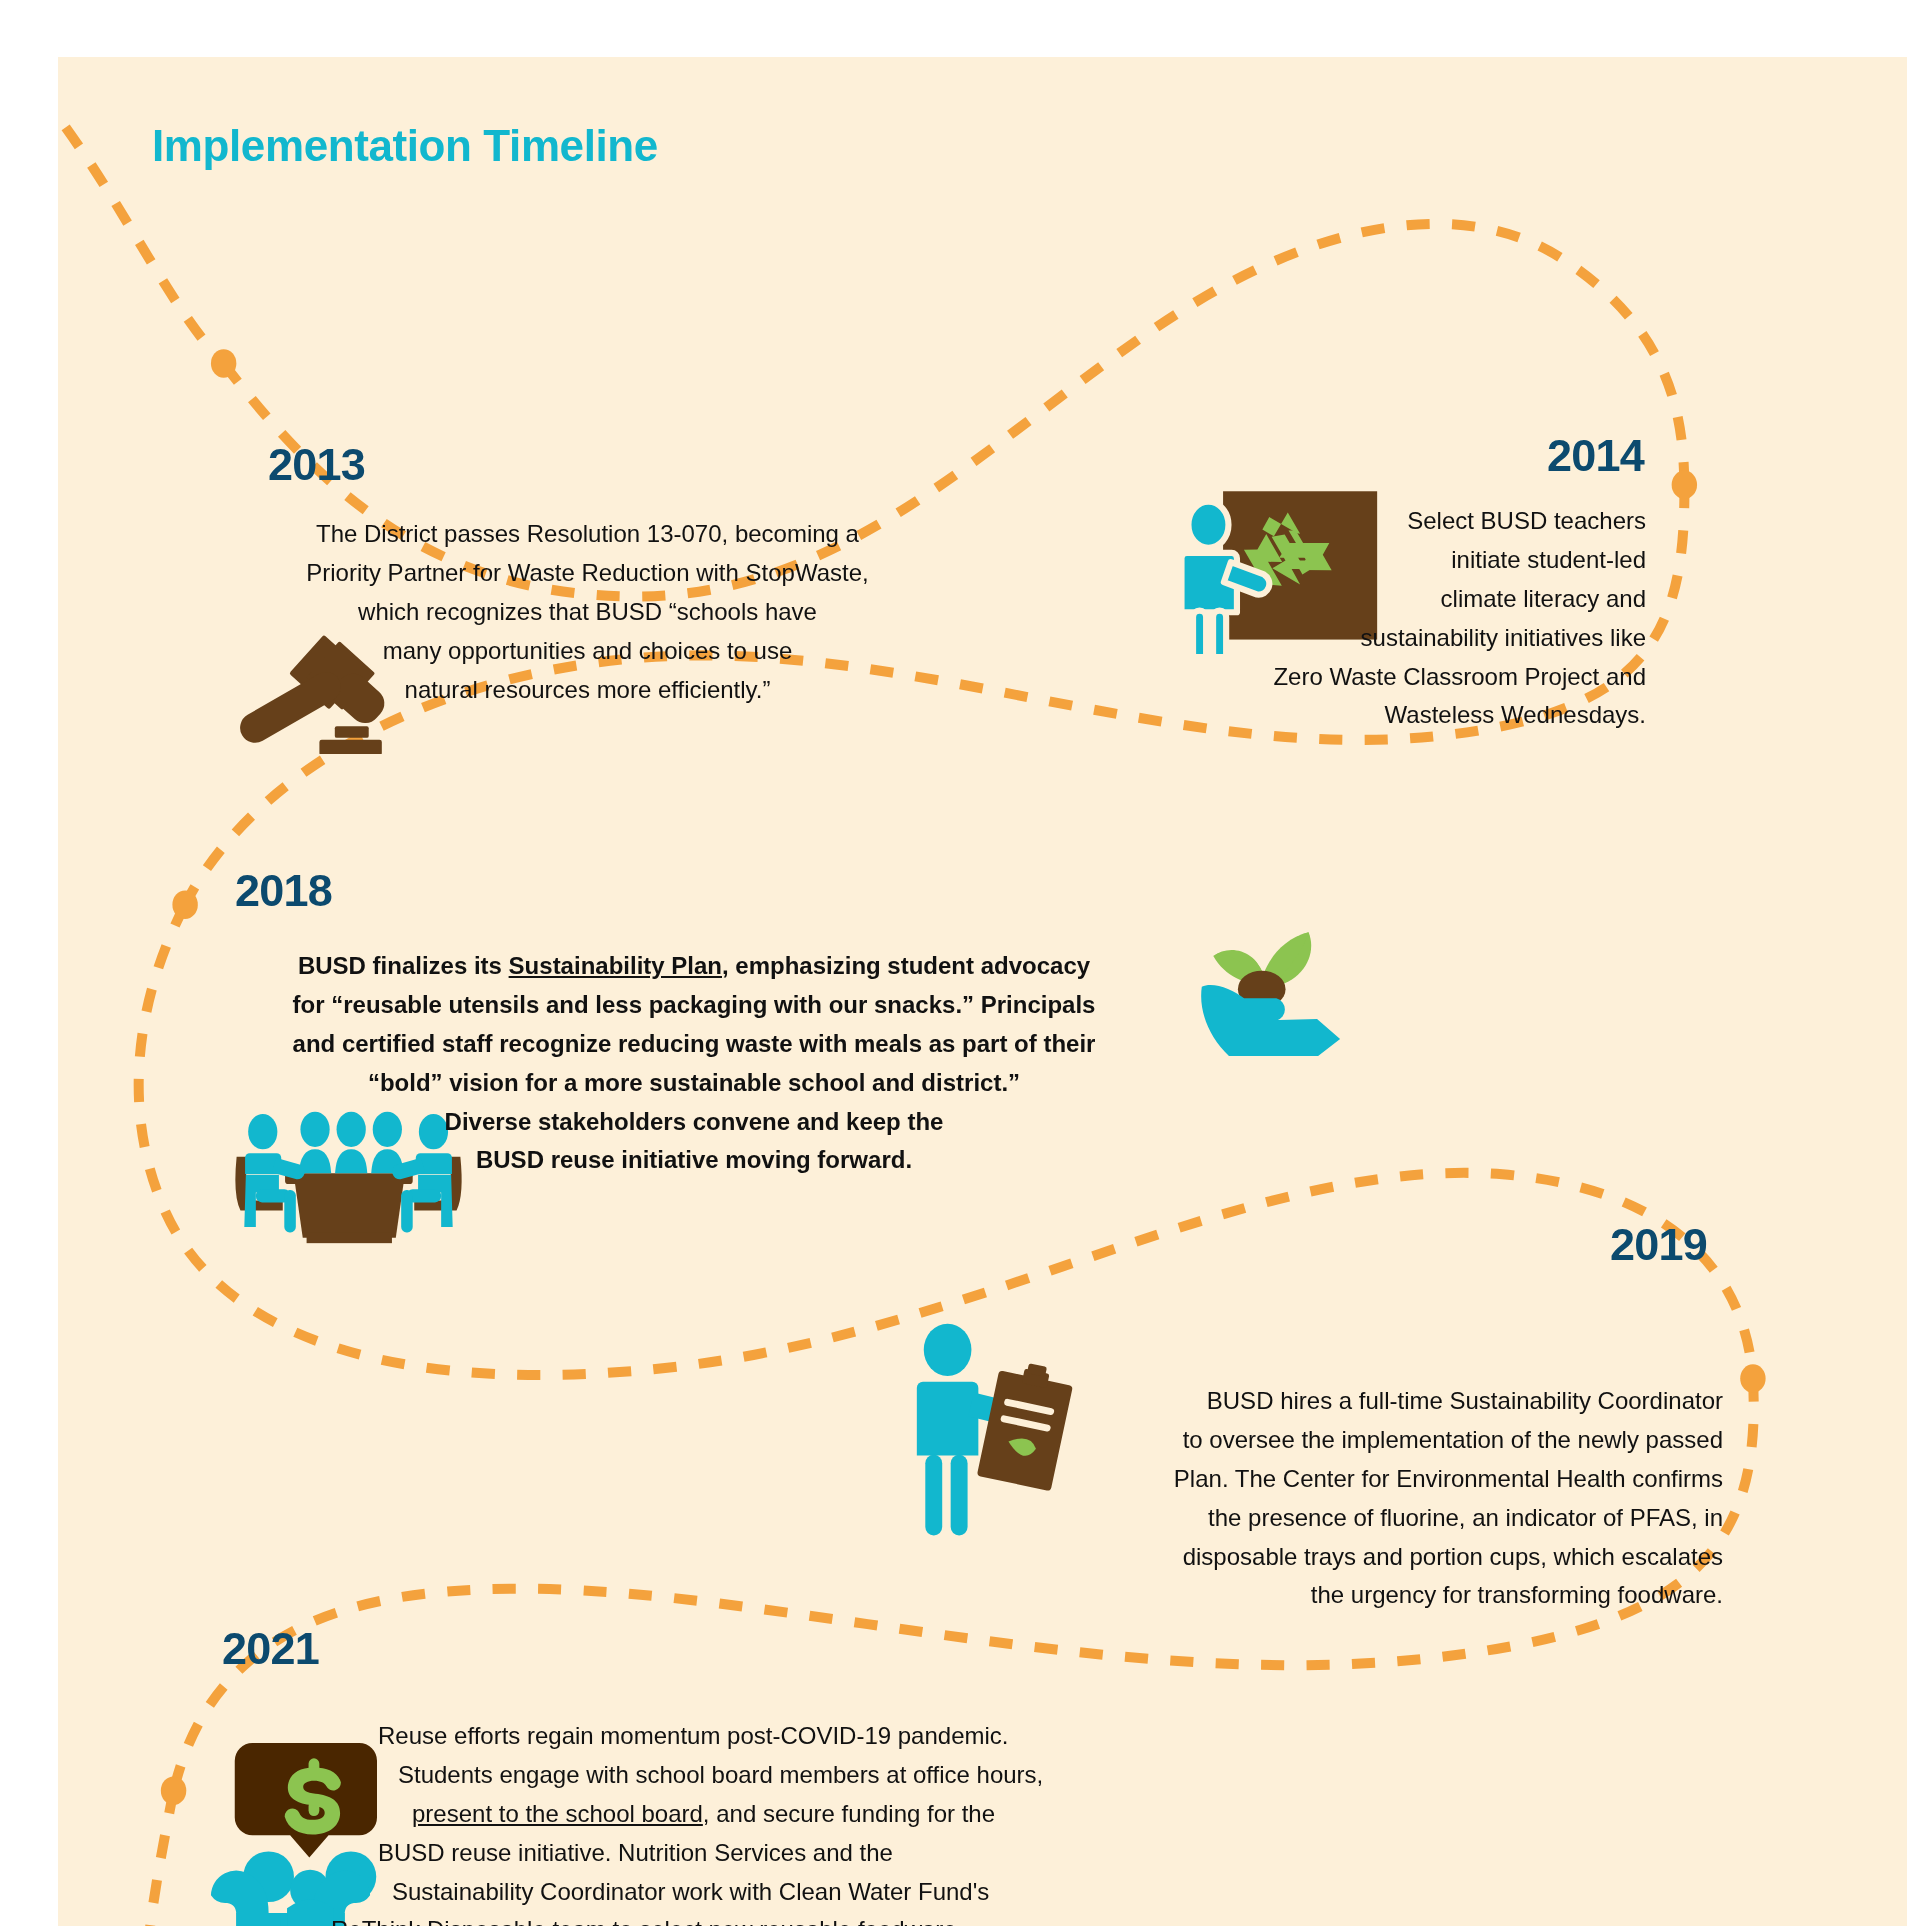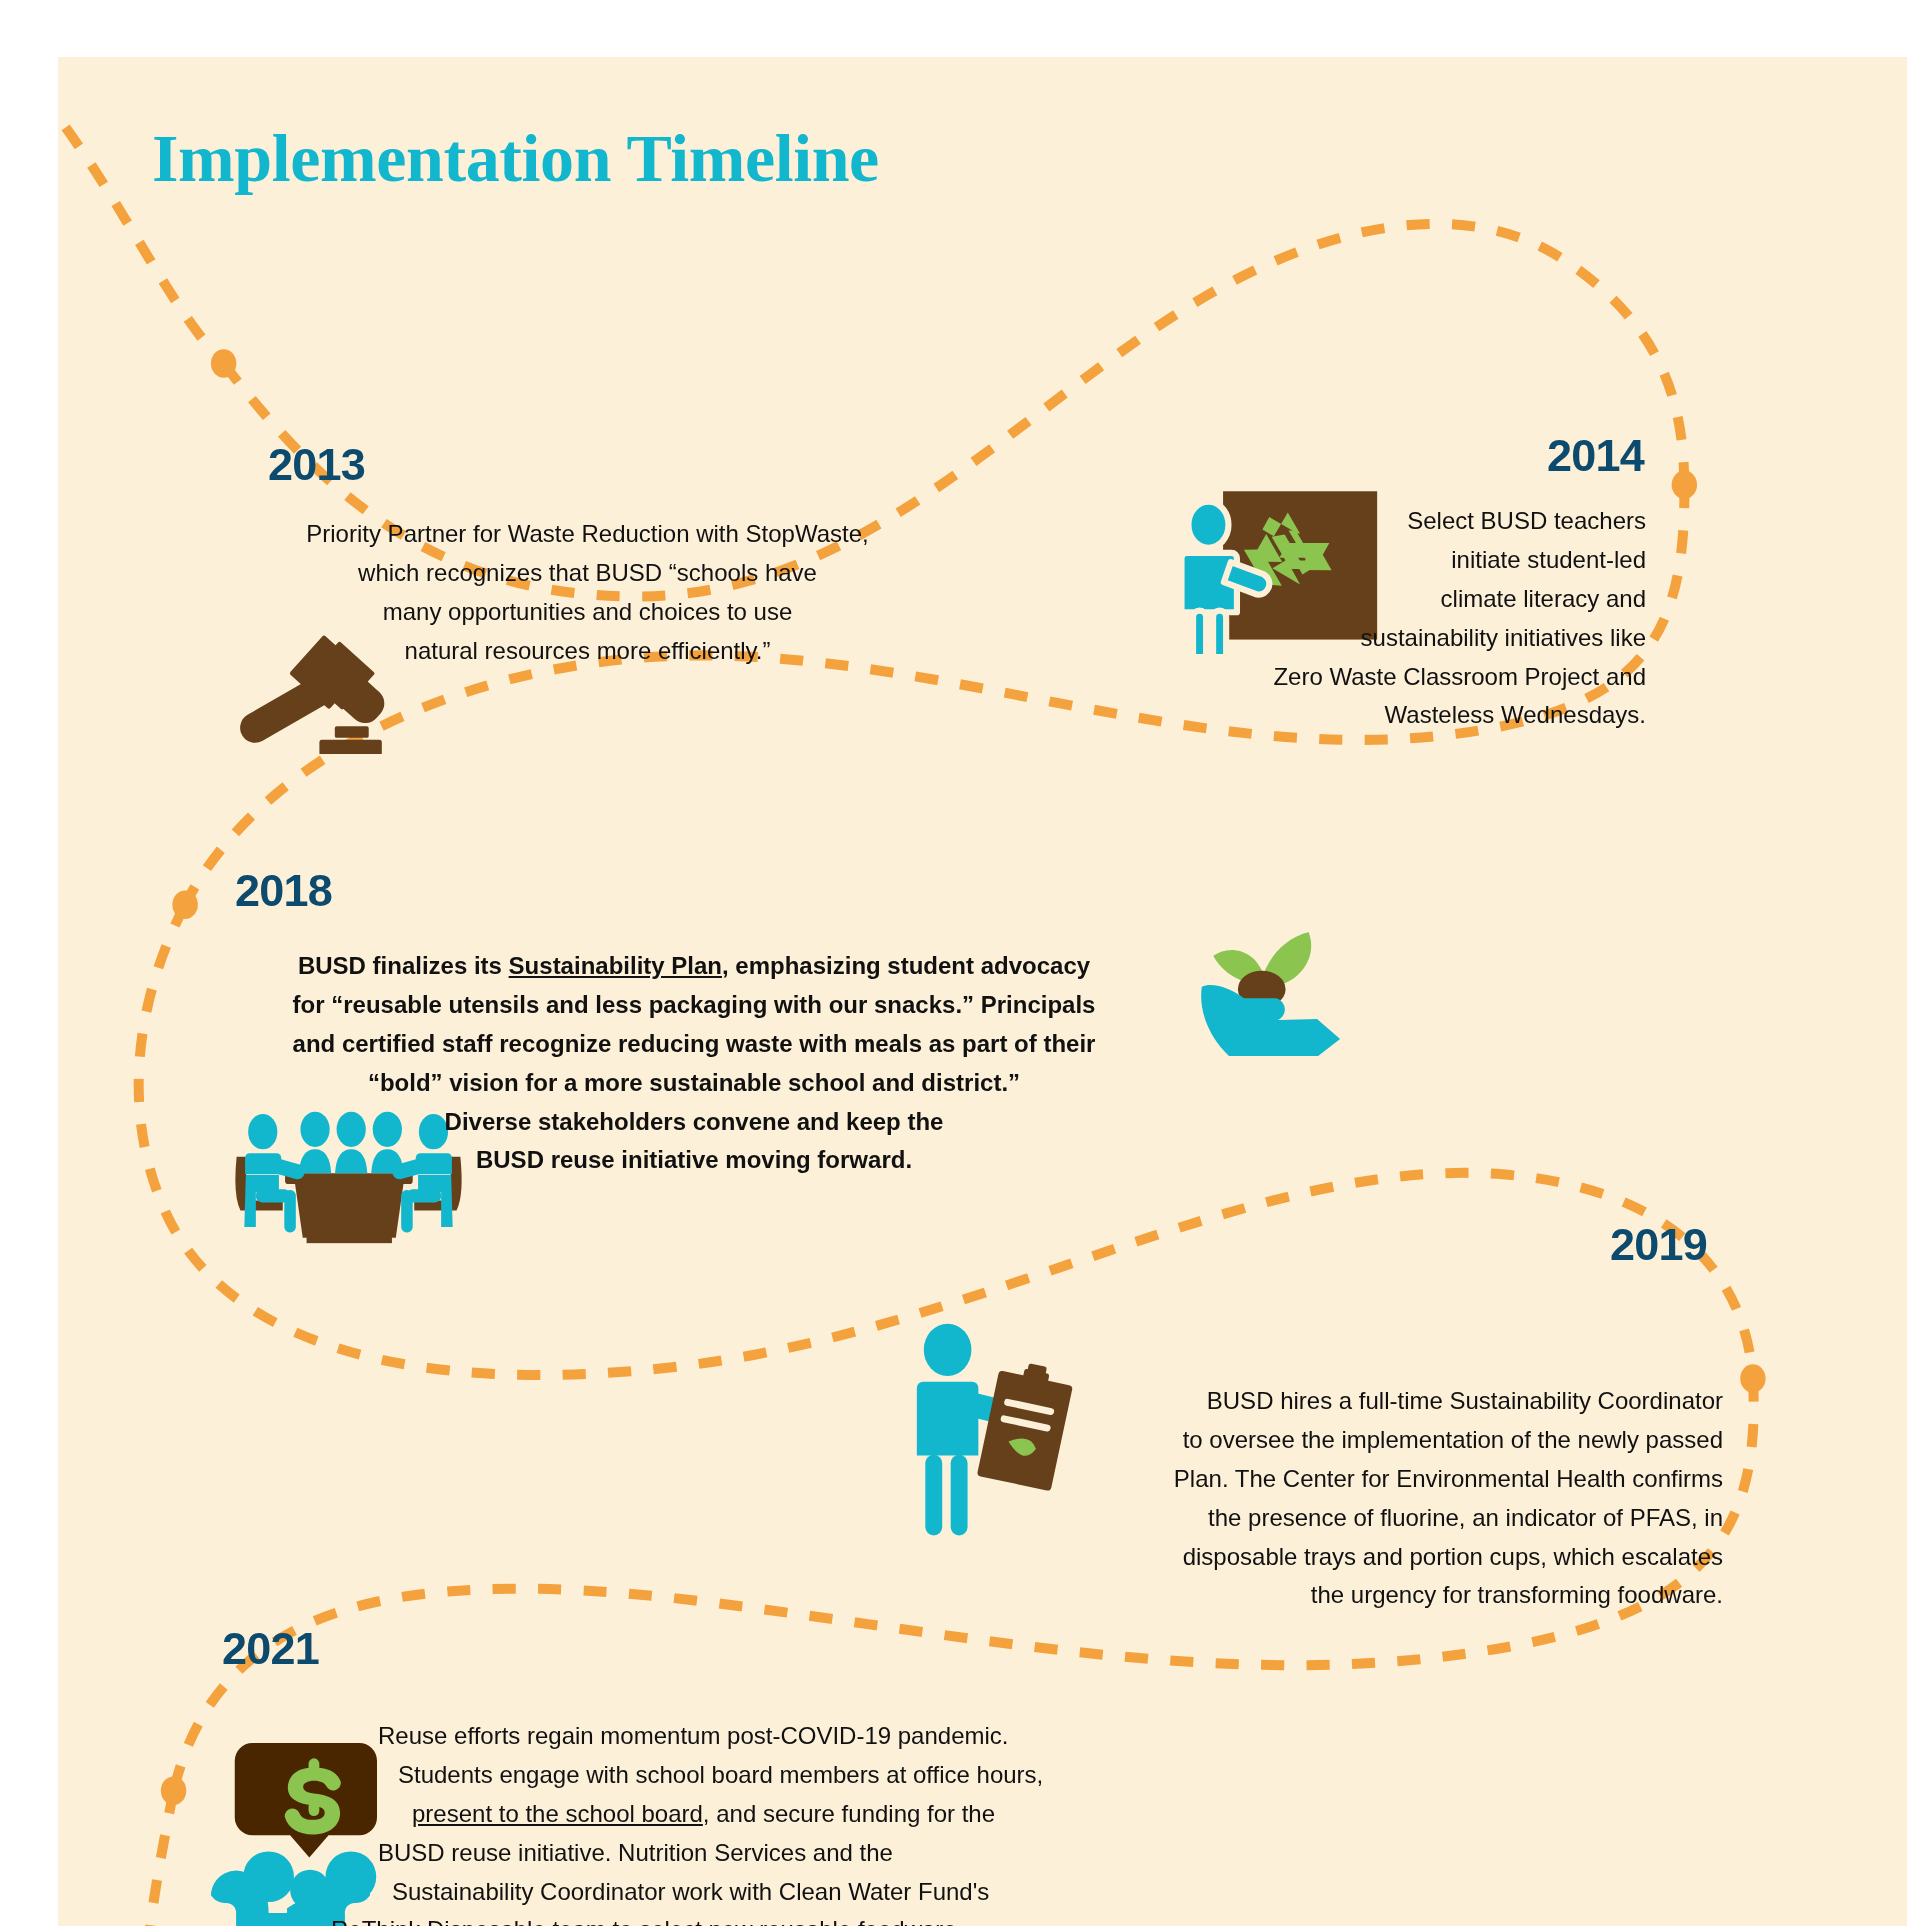--- a/index.html
+++ b/index.html
@@ -1,22 +1,22 @@
 <!DOCTYPE html>
 <html style="font-size:6.2px"><head>
 <meta charset="utf-8">
 <style>
   html,body{margin:0;padding:0;background:#ffffff;}
   body{width:1965px;height:2542px;font-family:"Liberation Sans",sans-serif;overflow:hidden;}
   #page{position:relative;width:1965px;height:2542px;background:#ffffff;}
   #panel{position:absolute;left:58px;top:57px;width:1849px;height:2428px;background:#FDF0D9;overflow:hidden;}
   #pathsvg{position:absolute;left:0;top:0;width:1849px;height:2428px;pointer-events:none;}
 
-  .title{position:absolute;left:94px;top:67px;color:#12B7CE;font-size:68px;font-weight:bold;
-         letter-spacing:-0.4px;line-height:1;white-space:nowrap;font-family:Liberation Serif, serif;}
+  .title{position:absolute;left:94px;top:67px;color:#12B7CE;font-size:44px;font-weight:bold;
+         letter-spacing:-0.4px;line-height:1;white-space:nowrap;font-family:Liberation Sans, sans-serif;}
 
   .year{position:absolute;color:#0c4a6e;font-size:45px;font-weight:bold;line-height:1;
         white-space:nowrap;font-family:Liberation Sans, sans-serif;letter-spacing:-0.8px;}
 
   .body-text{position:absolute;color:#111111;font-size:24px;line-height:1.62;
              font-family:"Liberation Sans",sans-serif;}
   .ta-right{text-align:right;}
   .ta-left{text-align:left;}
   .ta-center{text-align:center;}
   .ul{text-decoration:underline;}
@@ -92,20 +92,21 @@
           <rect x="235" y="72" width="125" height="128" rx="4" transform="rotate(42 297 136)"></rect>
           <rect x="278" y="148" width="135" height="95" rx="40" transform="rotate(42 345 195)"></rect>
           <rect x="22" y="180" width="290" height="78" rx="39" transform="rotate(-30 167 219)"></rect>
           <rect x="282" y="268" width="88" height="30" rx="5"></rect>
           <rect x="242" y="303" width="162" height="40" rx="6"></rect>
         </g>
       </svg>
     </div>
 
     <div class="body-text ta-center" style="left:146px;top:458px;width:767px;">
+      <div>The District passes Resolution 13-070, becoming a</div>
       <div>Priority Partner for Waste Reduction with StopWaste,</div>
       <div>which recognizes that BUSD “schools have</div>
       <div>many opportunities and choices to use</div>
       <div>natural resources more efficiently.”</div>
     </div>
 
     <div class="year" style="left:1489px;top:376px;">2014</div>
 
     <div class="icon" style="left:1115px;top:431px;width:208px;height:166px;">
       <svg width="208" height="166" viewBox="0 0 540 430">

